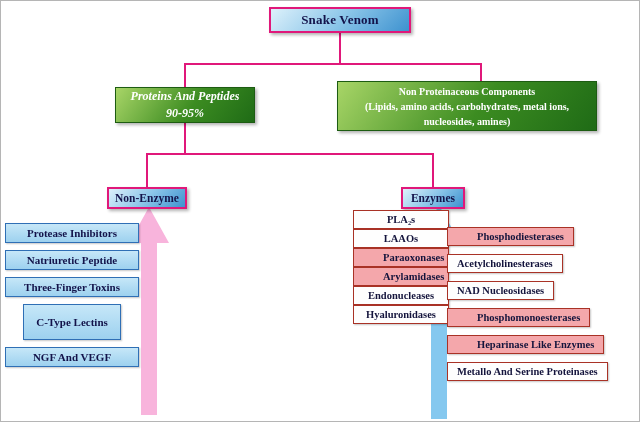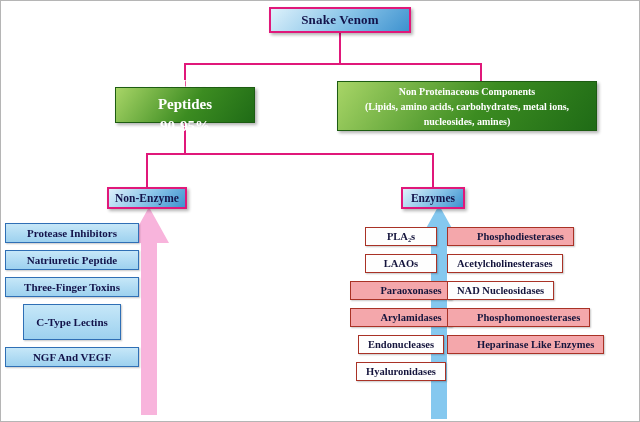--- a/index.html
+++ b/index.html
@@ -17,21 +17,21 @@
   .blue-grad{
     background:linear-gradient(135deg,#ddf1fb 0%,#8cc6e9 50%,#3e92cf 100%);
     border:2px solid #e0187a;
   }
   .root-box{font-size:13px;letter-spacing:.2px;}
   .green-box{
     background:linear-gradient(125deg,#a8d567 0%,#3c8c21 55%,#1f6b16 100%);
     color:#ffffff;border:1px solid #1d5c12;
   }
   .sub-node{font-size:11.5px;}
-  .gtext1{font-size:15px;line-height:1.45;}
+  .gtext1{font-size:12px;line-height:1.45;font-style:italic;}
   .gtext2{font-size:10px;line-height:1.5;}
   .col{position:absolute;display:flex;flex-direction:column;z-index:2;}
   .bluebox{
     box-sizing:border-box;width:100%;text-align:center;color:#13134a;
     font-size:11px;padding:3px 6px;
     background:linear-gradient(to bottom,#c6e7f8,#9dd1ef);
     border:1.5px solid #2f6fb5;box-shadow:1px 1px 1.5px rgba(0,0,0,.22);
   }
   .narrow{width:auto;align-self:center;padding:11px 12px;}
   .enzbox{
@@ -88,30 +88,31 @@
 
   <div class="col" style="left:4px;top:222px;width:134px;gap:7px">
     <div class="bluebox">Protease Inhibitors</div>
     <div class="bluebox">Natriuretic Peptide</div>
     <div class="bluebox">Three-Finger Toxins</div>
     <div class="bluebox narrow">C-Type Lectins</div>
     <div class="bluebox">NGF And VEGF</div>
   </div>
 
 
-  <div class="col colC" style="left:352px;top:226px;width:96px;gap:8px;align-items:center">
+  <div class="col colC" style="left:352px;top:209px;width:96px;gap:0;">
     <div class="enzbox tone-white">PLA₂s</div>
     <div class="enzbox tone-white">LAAOs</div>
     <div class="enzbox tone-pink">Paraoxonases</div>
     <div class="enzbox tone-pink">Arylamidases</div>
     <div class="enzbox tone-white">Endonucleases</div>
     <div class="enzbox tone-white">Hyaluronidases</div>
   </div>
 
   <div class="col" style="left:446px;top:226px;gap:8px;align-items:flex-start">
     <div class="enzbox tone-pink">Phosphodiesterases</div>
     <div class="enzbox tone-white">Acetylcholinesterases</div>
     <div class="enzbox tone-white">NAD Nucleosidases</div>
     <div class="enzbox tone-pink">Phosphomonoesterases</div>
     <div class="enzbox tone-pink">Heparinase Like Enzymes</div>
+    <div class="enzbox tone-white">Metallo And Serine Proteinases</div>
   </div>
 
 </div>
 
 </body></html>

